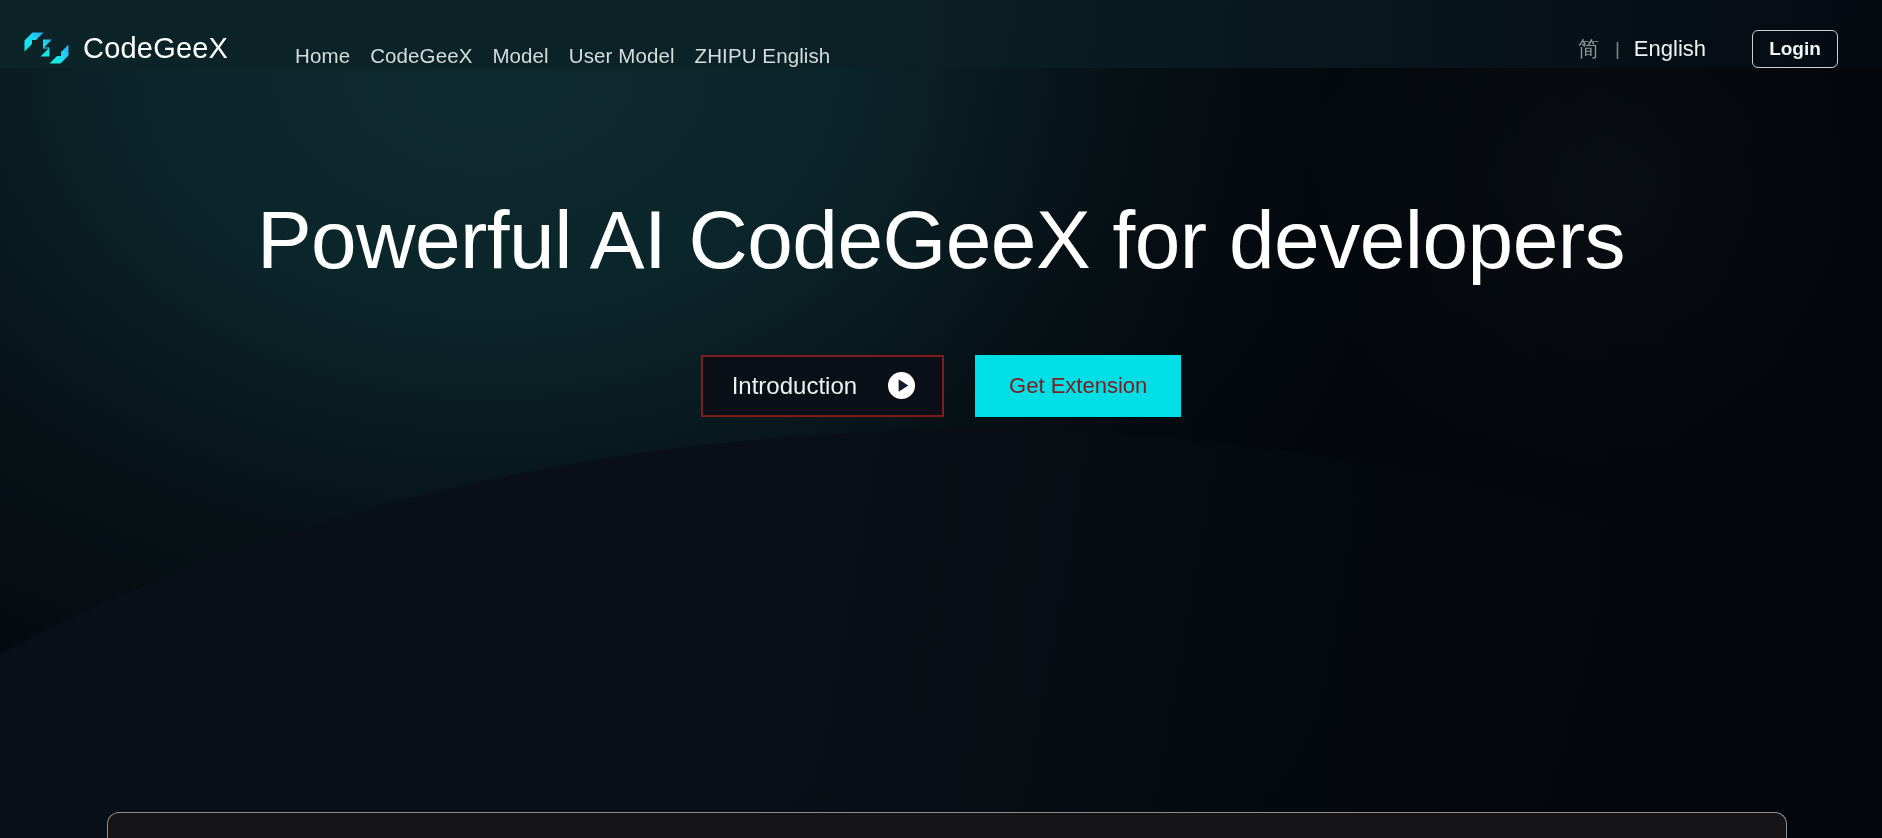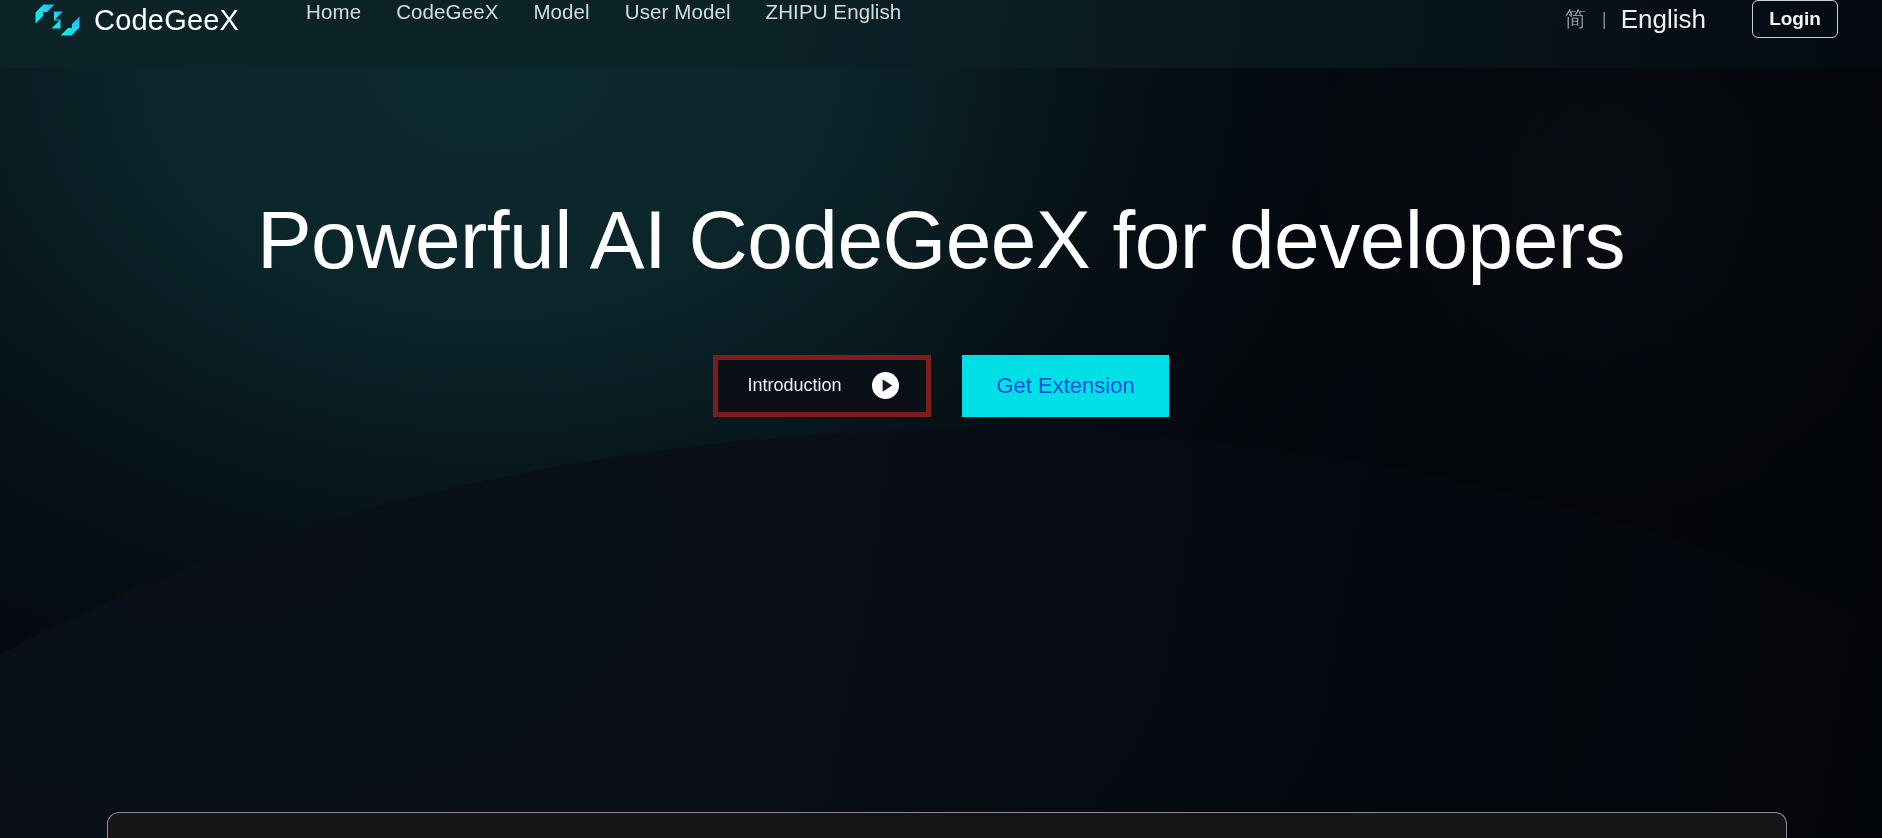--- a/index.html
+++ b/index.html
@@ -44,46 +44,46 @@
   }
   .bg-vignette {
     position:absolute; inset:0;
     background:linear-gradient(100deg, rgba(0,0,0,0) 46%, rgba(2,4,9,.55) 74%, rgba(2,4,9,.85) 100%);
   }
 
   
   .header {
     position:relative; z-index:5;
     height:68px; width:100%;
-    display:flex; align-items:flex-start;
-    padding:0 44px 0 34px;
+    display:flex; align-items:flex-end;
+    padding:0 44px 0 23px;
     background:linear-gradient(96deg, #0c2428 0%, #0b2227 42%, #08161d 72%, #050a11 100%);
   }
   .brand { display:flex; align-items:center; gap:13px; flex:0 0 auto; }
   .brand-mark { width:47px; height:40px; display:block; }
   .brand-name {
     color:#ffffff; font-size:29px; letter-spacing:.2px;
     font-weight:400; white-space:nowrap;
   }
 
-  .nav { display:flex; align-items:center; gap:35px; margin-left:67px; }
+  .nav { display:flex; align-items:center; gap:20px; margin-left:67px; }
   .nav-link {
     color:#d6dcde; font-size:20.5px; white-space:nowrap;
     text-decoration:none; cursor:pointer; letter-spacing:.1px;
   }
 
   .header-right { margin-left:auto; display:flex; align-items:center; gap:0; }
   .lang { display:flex; align-items:center; gap:0; }
   .lang-cn {
     color:#8d9699; font-size:21px; cursor:pointer;
     padding:0 2px;
     font-family:"DejaVu Sans", sans-serif;
   }
   .lang-sep { color:#7d8789; font-size:19px; padding:0 14px; }
-  .lang-en { color:#eef2f3; font-size:26px; cursor:pointer; }
+  .lang-en { color:#eef2f3; font-size:22px; cursor:pointer; }
 
   .login-btn {
     margin-left:46px;
     width:86px; height:38px;
     border:1px solid #c9d1d3; border-radius:6px;
     background:transparent; color:#f2f5f6;
     font-size:19px; font-family:"Liberation Sans", sans-serif;
     cursor:pointer; display:flex; align-items:center; justify-content:center;font-weight:bold;
   }
 
@@ -110,33 +110,33 @@
     letter-spacing:.1px;
   }
 
   .hero-actions {
     margin-top:70px;
     display:flex; align-items:center; justify-content:center; gap:31px;
   }
   .btn-intro {
     display:flex; align-items:center; justify-content:center; gap:30px;
     height:62px; padding:0 26px 0 29px;
-    border:5px solid #7f1d1d;
+    border:2px solid #7f1d1d;
     background:#0b0f18;
-    color:#eef1f3; font-size:18px;
+    color:#eef1f3; font-size:24px;
     font-family:"Liberation Sans", sans-serif;
     cursor:pointer;
   }
   .play-icon { width:29px; height:29px; display:block; flex:0 0 auto; }
 
   .btn-ext {
     height:62px; padding:0 34px;
     border:none;
     background:#00dfe6;
-    color:#1d4ed8; font-size:22px;
+    color:#7f1d1d; font-size:22px;
     font-family:"Liberation Sans", sans-serif;
     cursor:pointer;
     display:flex; align-items:center; justify-content:center;
   }
 
   
   .bottom-panel {
     position:absolute; z-index:3;
     left:107px; right:95px; top:812px;
     height:120px;

